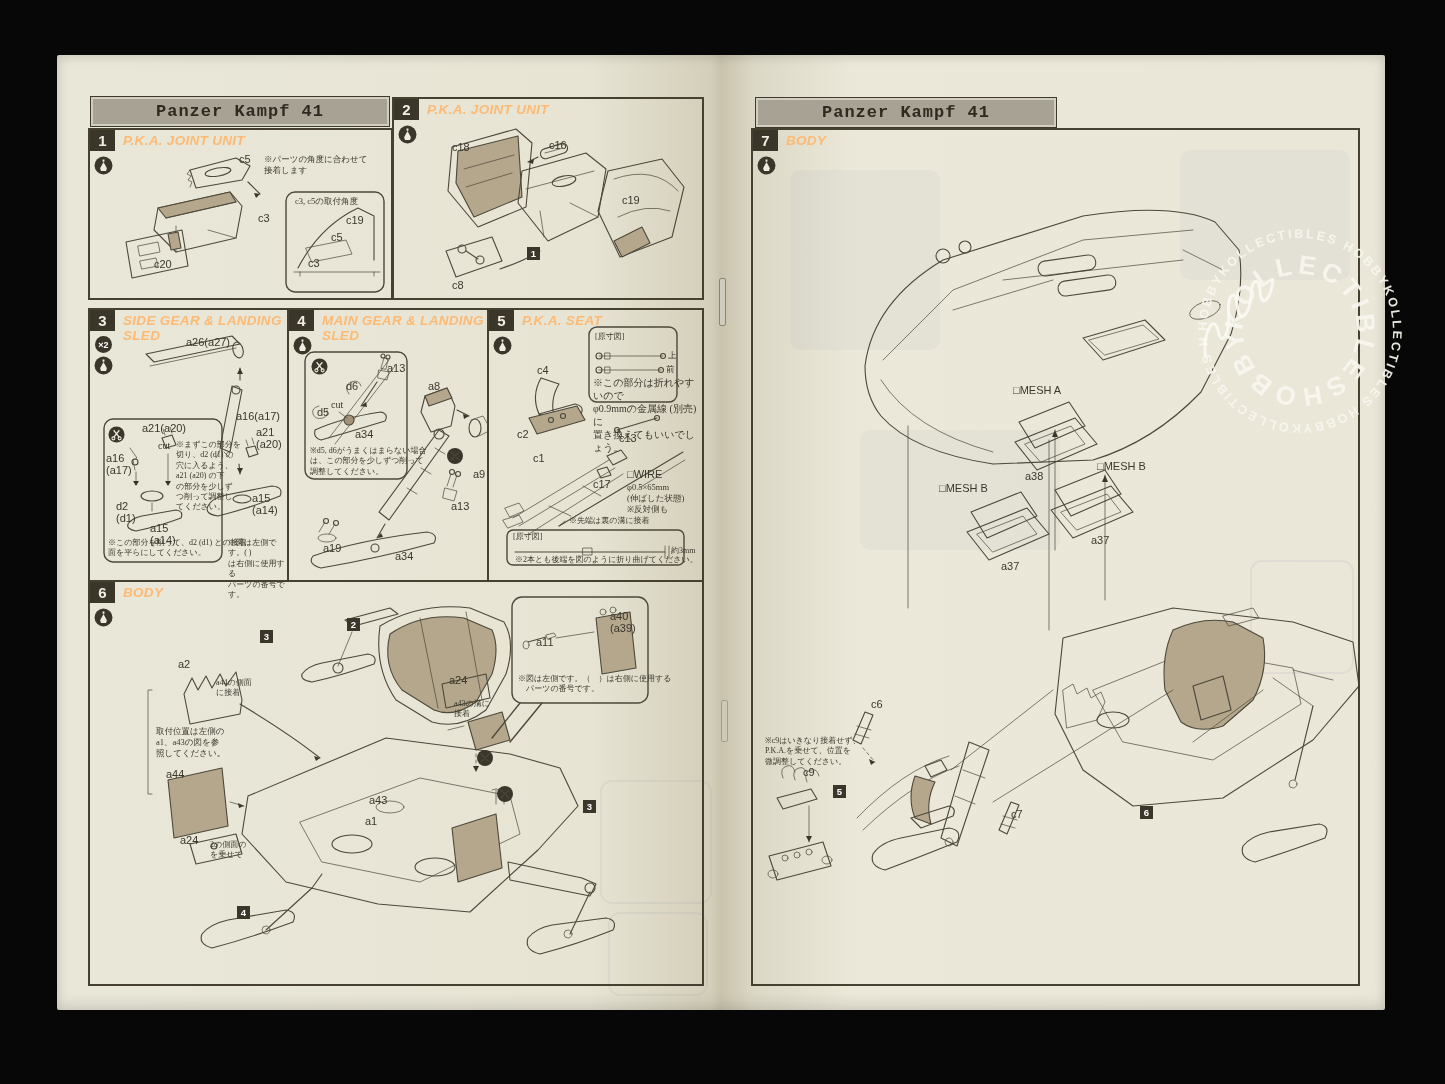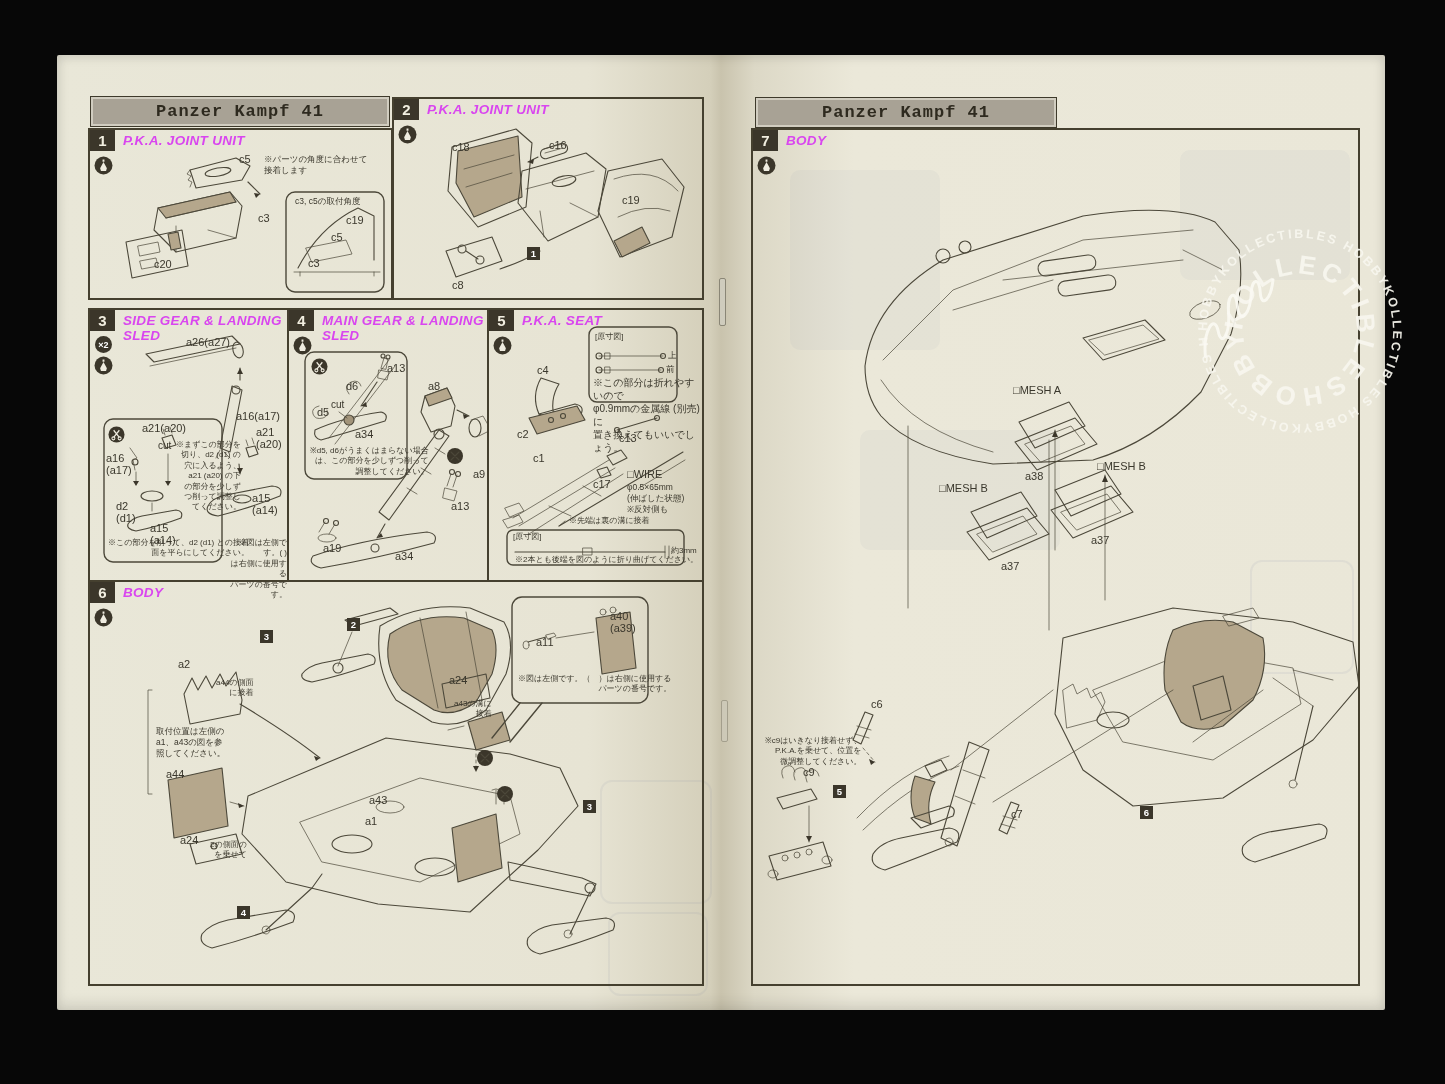--- a/index.html
+++ b/index.html
@@ -10,36 +10,36 @@
          box-shadow:inset 0 -5px 14px rgba(0,0,0,.12), inset 0 4px 10px rgba(0,0,0,.08);}
   .staple{position:absolute;width:5px;background:#cfccbd;border:1px solid #8a8676;border-radius:2px;}
   .ghost{position:absolute;border:2px solid rgba(105,112,150,.08);border-radius:12px;}
   .ghostf{position:absolute;background:rgba(105,112,150,.05);border-radius:10px;}
   .banner{position:absolute;height:29px;background:#a8a295;border:1px solid #3e3a2b;
           box-shadow:inset 0 0 0 2px rgba(242,240,228,.55);display:flex;align-items:center;justify-content:center;}
   .banner span{font-family:"Liberation Mono",monospace;font-weight:bold;font-size:17px;color:#2e2a1f;letter-spacing:1px;}
   .sbox{position:absolute;border:2px solid #45402f;}
   .badge{position:absolute;left:0;top:0;width:25px;height:21px;background:#3b362a;color:#f1eee0;
          display:flex;align-items:center;justify-content:center;font-weight:bold;font-size:15px;}
-  .stitle{position:absolute;left:33px;top:3px;font-style:italic;font-weight:600;font-size:13.5px;color:#d946ef;letter-spacing:.3px;}
+  .stitle{position:absolute;left:33px;top:3px;font-style:italic;font-weight:600;font-size:13.5px;color:#fdba74;letter-spacing:.3px;}
   .gicon{position:absolute;width:19px;height:19px;}
   .circle-icon{position:absolute;width:17px;height:17px;border-radius:50%;background:#3b362a;color:#fff;
          display:flex;align-items:center;justify-content:center;font-size:9px;font-weight:bold;}
   .art{position:absolute;left:0;top:0;pointer-events:none;}
   .art path,.art ellipse,.art circle,.art rect,.art line,.art polyline{stroke:#4c483a;fill:none;stroke-width:1.1;stroke-linejoin:round;stroke-linecap:round;}
   .art .tan{fill:#b5a78c;}
   .art .tand{fill:#a2947a;}
   .art .dark{fill:#3b362a;stroke:none;}
   .art .thin{stroke-width:.7;}
   .art .dash{stroke-dasharray:3 3;}
   .art .inset{stroke-width:1.4;}
   .pl{position:absolute;font-size:11px;color:#3a372c;white-space:pre-line;line-height:1.1;}
   .note{position:absolute;font-size:8.5px;color:#3a372c;white-space:pre-line;line-height:1.3;
-        font-family:Liberation Sans, sans-serif;}
-  .n8{font-size:8px;text-align:right;} .n7{font-size:10px;}
+        font-family:Liberation Serif, serif;}
+  .n8{font-size:8px;} .n7{font-size:10px;}
   .ref{position:absolute;width:13px;height:13px;background:#3b362a;color:#fff;display:flex;align-items:center;
        justify-content:center;font-size:9.5px;font-weight:bold;}
   .wm{position:absolute;pointer-events:none;}
   .wm-small{font-weight:700;font-size:12.5px;letter-spacing:2.5px;fill:#f8f7ef;opacity:.93;}
   .wm-big{font-weight:700;font-size:26px;letter-spacing:4px;fill:#f8f7ef;opacity:.93;}
   .sig{stroke:#fbfaf3;stroke-width:3;fill:none;stroke-linecap:round;opacity:.9;}
 </style>
 </head>
 <body>
 

